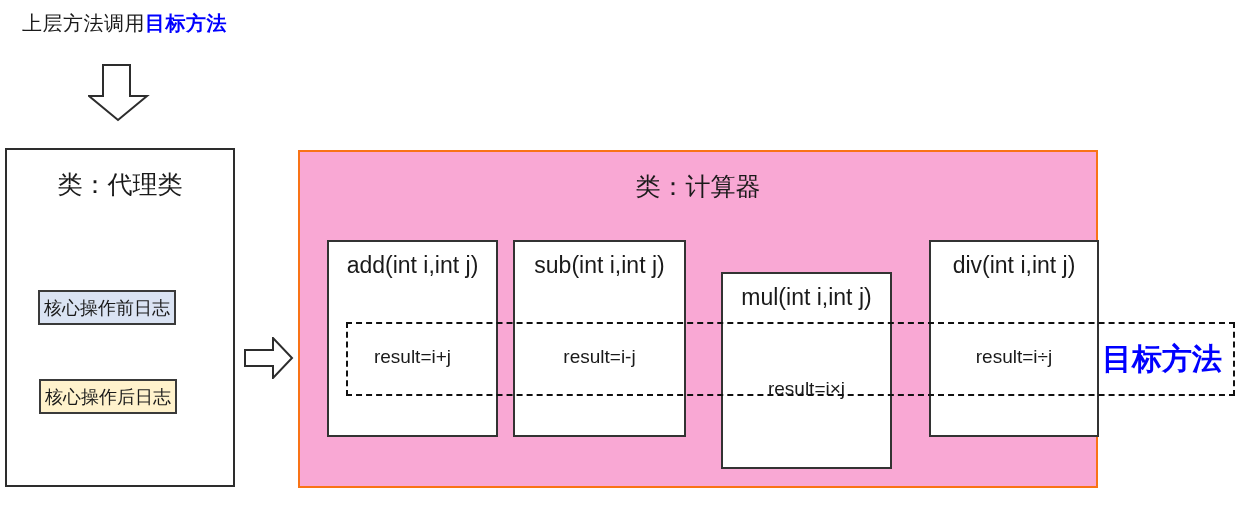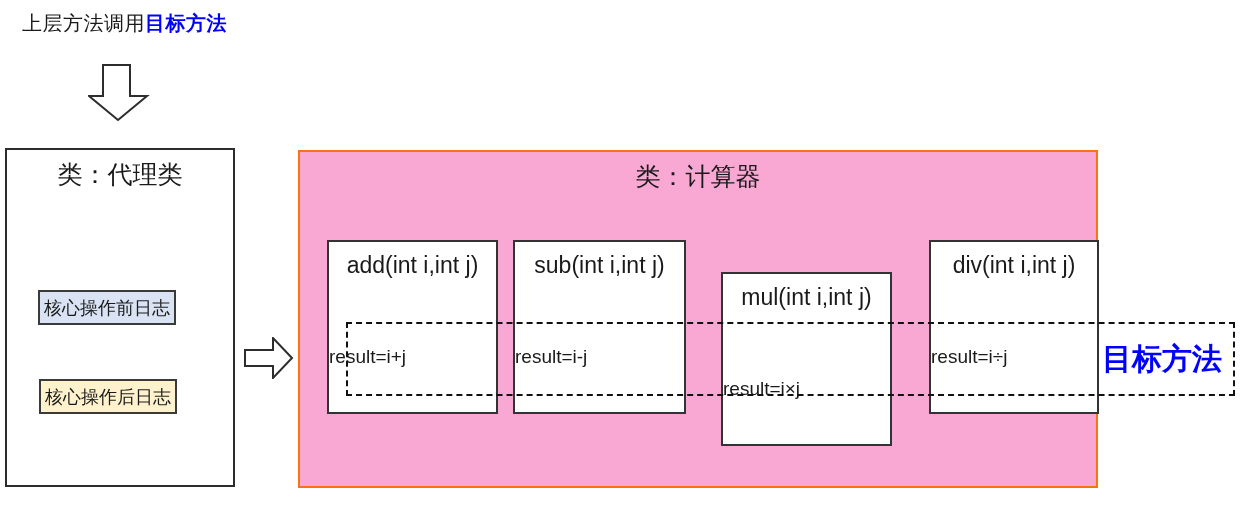--- a/index.html
+++ b/index.html
@@ -29,54 +29,54 @@
   .arrow-svg { position:absolute; }
   .arrow-svg polygon { fill:#ffffff; stroke:#2d2d2d; stroke-width:2; stroke-linejoin:miter; }
 
   
   .proxy-box {
     position:absolute; left:5px; top:148px;
     width:230px; height:339px;
     border:2px solid #2d2d2d; background:#ffffff;
   }
   .class-title {
-    text-align:center; padding-top:8px;
+    text-align:center; padding-top:18px;
     font-size:25px; color:#1a1a1a; white-space:nowrap;
   }
   .log-box {
     position:absolute;
     height:35px; width:138px;
     display:flex; align-items:center; justify-content:center;
     border:2px solid #3a3a3a;
     font-size:18px; color:#1a1a1a; white-space:nowrap;
   }
   .log-before { left:31px; top:140px; background:#dae3f3; }
   .log-after  { left:32px; top:229px; background:#fff2cc; }
 
   
   .calc-box {
     position:absolute; left:298px; top:150px;
     width:800px; height:338px;
     border:2px solid #f97316; background:#f9a8d4;
   }
   .method-box {
-    position:absolute; top:88px; height:174px;
+    position:absolute; top:88px; height:197px;
     border:2px solid #333333; background:#ffffff;
   }
   .method-box.m0 { left:27px;  width:171px; }
   .method-box.m1 { left:213px; width:173px; }
   .method-box.m2 { left:421px; width:171px;margin-top:32px; }
   .method-box.m3 { left:598px; width:170px;margin-left:31px; }
   .method-sig {
     margin-top:10px; text-align:center;
     font-size:23px; color:#1a1a1a; white-space:nowrap;
   }
   .method-body {
     position:absolute; top:104px; left:0;
-    width:100%; text-align:left;
+    width:100%; text-align:center;
     font-size:19px; color:#1a1a1a; white-space:nowrap;
   }
 
   
   .target-band {
     position:absolute; left:346px; top:322px;
     width:889px; height:74px;
     border:2px dashed #111111;
     background:transparent;
     pointer-events:none;

